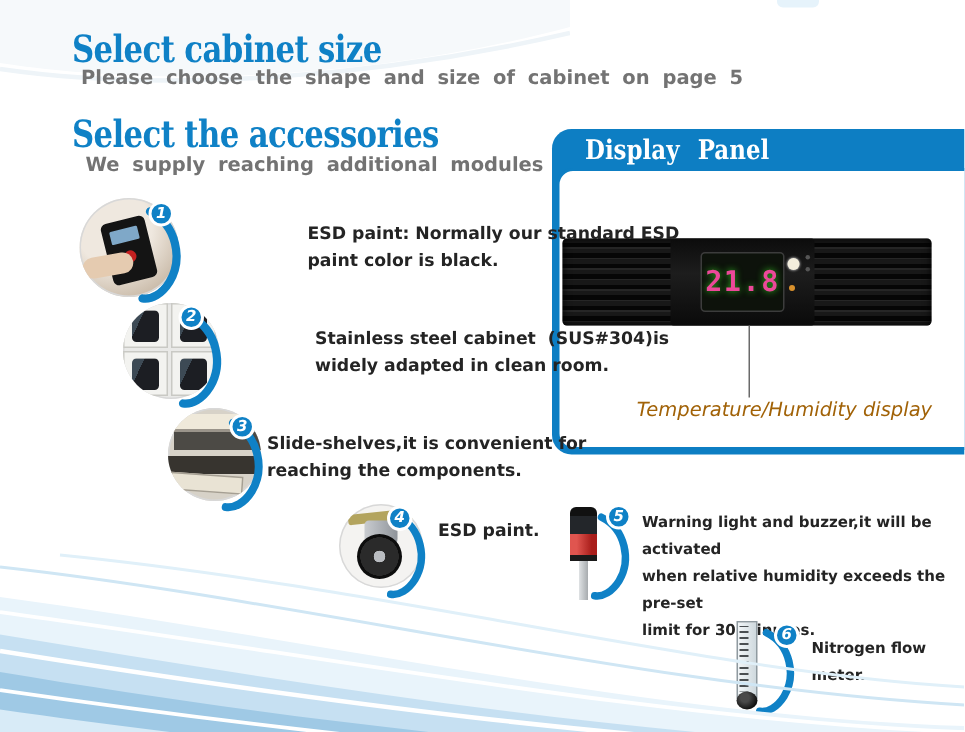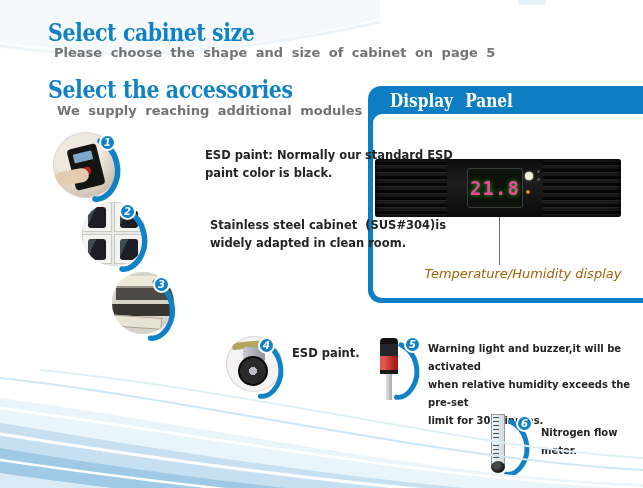--- a/index.html
+++ b/index.html
@@ -187,20 +187,22 @@
   <div class="photo-circle g3">
     <div class="top"></div>
       <div class="slot1"></div>
       <div class="slot2"></div>
       <div class="shelf"></div>
   </div>
   <svg class="crescent" style="left:152px;top:280px;" width="26" height="60" viewBox="0 0 26 62">
     <path d="M3 2 C21 11 25 34 16 49 C11 57 4 61 -2 60"></path>
   </svg>
   <div class="badge" style="left:153px;top:276px;">3</div>
+  <p class="item-text" style="left:178px;top:286px;">Slide-shelves,it is convenient for
+reaching the components.</p>
 
   <div class="photo-circle g4">
     <div class="plate"></div>
       <div class="fork"></div>
       <div class="wheel"></div>
   </div>
   <svg class="crescent" style="left:261px;top:342px;" width="26" height="56" viewBox="0 0 26 62">
     <path d="M3 2 C21 11 25 34 16 49 C11 57 4 61 -2 60"></path>
   </svg>
   <div class="badge" style="left:258px;top:337px;">4</div>

